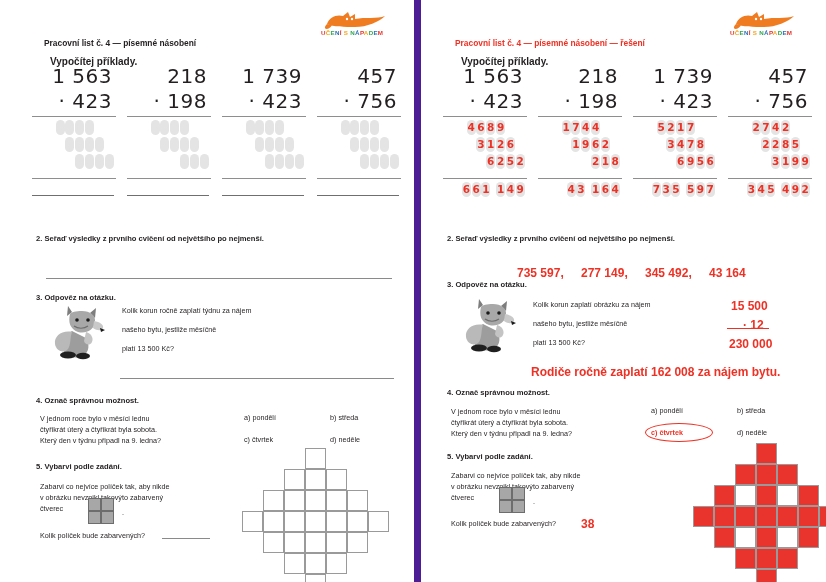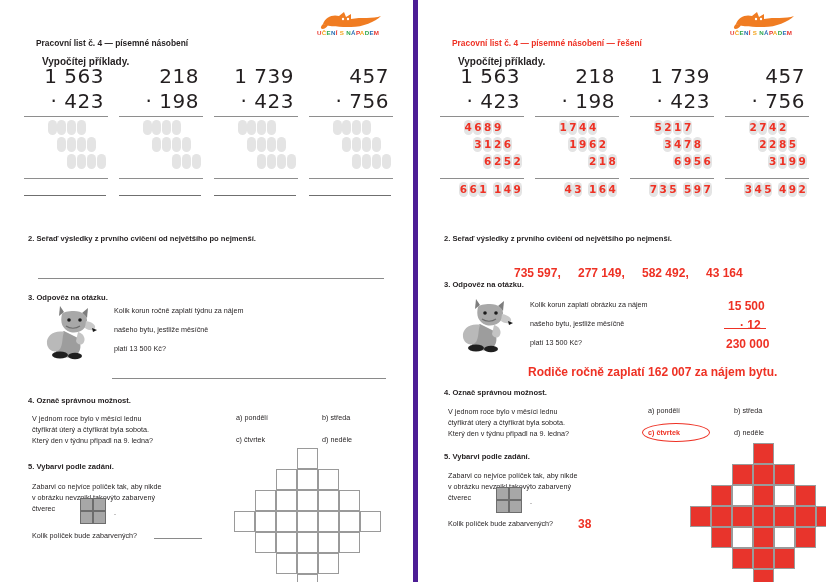--- a/index.html
+++ b/index.html
@@ -1,20 +1,20 @@
 <!DOCTYPE html>
 <html><head>
 <meta charset="utf-8">
 <style>
   html,body{margin:0;padding:0;background:#ffffff;}
   body{width:826px;height:582px;overflow:hidden;font-family:"Liberation Sans",sans-serif;color:#231f20;}
   .sheet{position:relative;width:826px;height:582px;background:#fff;}
   .page{position:absolute;top:0;height:582px;width:412px;background:#fff;box-sizing:border-box;}
-  .page-left{left:2px;border-right:1px solid #4c1d95;}
-  .page-right{left:414px;border-left:4px solid #4c1d95;}
+  .page-left{left:10px;border-right:5px solid #4c1d95;}
+  .page-right{left:414px;border-left:7px solid #4c1d95;}
   .inner{position:relative;width:100%;height:100%;}
 
   
   .logo{position:absolute;right:22px;top:8px;width:78px;height:30px;}
   .logo svg{display:block;}
   .logo-text{font-size:6.2px;font-weight:bold;letter-spacing:.3px;}
 
   .title{position:absolute;left:34px;top:38px;font-size:8.4px;font-weight:600;color:#231f20;white-space:nowrap;}
   .title.red{color:#ee3124;}
   .subtitle{position:absolute;left:40px;top:56px;font-size:10px;font-weight:bold;color:#231f20;}
@@ -280,21 +280,21 @@
               <div class="prow"><span class="dig red">3</span><span class="dig red">1</span><span class="dig red">9</span><span class="dig red">9</span></div>
             </div>
             <div class="mrule bottom"></div>
             <div class="resrow"><span class="dig red">3</span><span class="dig red">4</span><span class="dig red">5</span><span class="dig sp"></span><span class="dig red">4</span><span class="dig red">9</span><span class="dig red">2</span></div>
           </div>
         </div>
 
       <div class="sect" style="left:26px;top:234px;">2. Seřaď výsledky z prvního cvičení od největšího po nejmenší.</div>
       <div class="ansline" style="left:96px;top:266px;">735 597,</div>
       <div class="ansline" style="left:160px;top:266px;">277 149,</div>
-      <div class="ansline" style="left:224px;top:266px;">582 492,</div>
+      <div class="ansline" style="left:224px;top:266px;">345 492,</div>
       <div class="ansline" style="left:288px;top:266px;">43 164</div>
 
       <div class="sect" style="left:26px;top:280px;">3. Odpověz na otázku.</div>
 
       <svg class="fox" style="left:40px;top:295px;" viewBox="0 0 62 62">
         <path d="M22 10 L18 4 L17 14 Z" fill="#7d7d7d"></path>
         <path d="M40 11 L46 6 L45 16 Z" fill="#7d7d7d"></path>
         <path d="M20 12 C18 20, 20 27, 28 30 C36 32, 44 28, 45 20 C46 13, 40 9, 32 9 C26 9, 21 10, 20 12 Z" fill="#a8a8a8"></path>
         <path d="M44 19 C50 20, 54 23, 53 26 C52 29, 47 29, 43 26 Z" fill="#c9c9c9"></path>
         <circle cx="27" cy="18" r="1.8" fill="#1a1a1a"></circle>
@@ -310,21 +310,21 @@
 
       <div class="body-txt" style="left:112px;top:299px;">Kolik korun zaplatí obrázku za nájem</div>
       <div class="body-txt" style="left:112px;top:318px;">našeho bytu, jestliže měsíčně</div>
       <div class="body-txt" style="left:112px;top:337px;">platí 13 500 Kč?</div>
 
       <div class="ansline" style="left:310px;top:299px;">15 500</div>
       <div class="ansline" style="left:322px;top:318px;">· 12</div>
       <div class="rule" style="left:306px;top:328px;width:42px;border-top:1px solid #ee3124;"></div>
       <div class="ansline" style="left:308px;top:337px;">230 000</div>
 
-      <div class="ansline" style="left:110px;top:365px;">Rodiče ročně zaplatí 162 007 za nájem bytu.</div>
+      <div class="ansline" style="left:110px;top:365px;">Rodiče ročně zaplatí 162 008 za nájem bytu.</div>
 
       <div class="sect" style="left:26px;top:388px;">4. Označ správnou možnost.</div>
       <div class="body-txt" style="left:30px;top:406px;">V jednom roce bylo v měsíci lednu</div>
       <div class="body-txt" style="left:30px;top:417px;">čtyřikrát úterý a čtyřikrát byla sobota.</div>
       <div class="body-txt" style="left:30px;top:428px;">Který den v týdnu připadl na 9. ledna?</div>
       <div class="opt" style="left:230px;top:406px;">a) pondělí</div>
       <div class="opt" style="left:316px;top:406px;">b) středa</div>
       <div class="opt red" style="left:230px;top:428px;">c) čtvrtek</div>
       <div class="ellipse" style="left:224px;top:423px;width:66px;height:17px;"></div>
       <div class="opt" style="left:316px;top:428px;">d) neděle</div>

